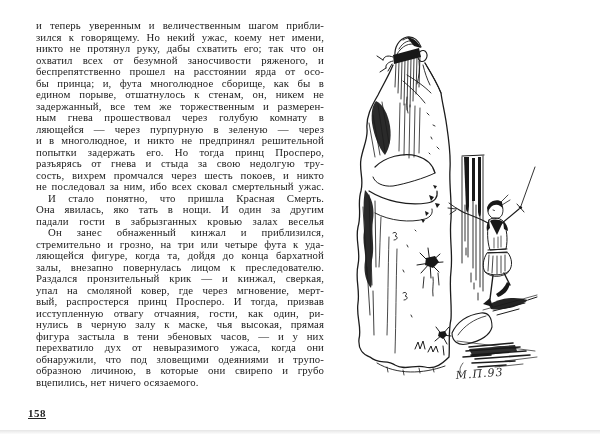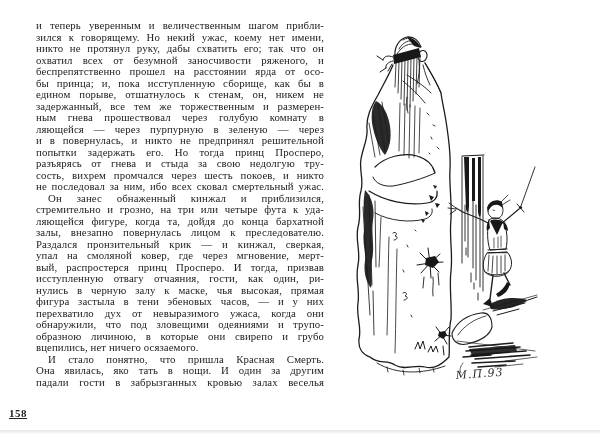--- a/index.html
+++ b/index.html
@@ -18,21 +18,21 @@
   }
   .para{margin:0;padding:0;}
   .tline{
     text-align:justify;
     text-align-last:justify;
     height:11.5px;overflow:hidden;white-space:normal;
   }
   .tline.noj{text-align-last:left;}
   .tline.ind{text-indent:12px;}
   .page-number{
-    position:absolute;left:9px;top:407px;
+    position:absolute;left:28px;top:407px;
     font-size:11px;font-weight:700;color:#222;
     letter-spacing:0.5px;
     text-decoration:underline;
   }
   .illustration{
     position:absolute;left:345px;top:5px;width:250px;height:400px;
   }
   .scan-edge{
     position:absolute;left:0;top:430px;width:600px;height:4px;
     background:linear-gradient(to bottom, rgba(0,0,0,0.10), rgba(0,0,0,0.01));
@@ -46,52 +46,52 @@
 
 <div class="page">
 
   <div class="text-column">
       <div class="para">
         <div class="tline">и теперь уверенным и величественным шагом прибли-</div>
         <div class="tline">зился к говорящему. Но некий ужас, коему нет имени,</div>
         <div class="tline">никто не протянул руку, дабы схватить его; так что он</div>
         <div class="tline">охватил всех от безумной заносчивости ряженого, и</div>
         <div class="tline">беспрепятственно прошел на расстоянии ярда от осо-</div>
-        <div class="tline">бы принца; и, пока исступленную сборище, как бы в</div>
+        <div class="tline">бы принца; и, фута многолюдное сборище, как бы в</div>
         <div class="tline">едином порыве, отшатнулось к стенам, он, никем не</div>
         <div class="tline">задержанный, все тем же торжественным и размерен-</div>
         <div class="tline">ным гнева прошествовал через голубую комнату в</div>
         <div class="tline">ляющейся — через пурпурную в зеленую — через</div>
-        <div class="tline">и в повернулась, и никто не предпринял решительной</div>
+        <div class="tline">и в многолюдное, и никто не предпринял решительной</div>
         <div class="tline">попытки задержать его. Но тогда принц Просперо,</div>
         <div class="tline">разъярясь от гнева и стыда за свою недолгую тру-</div>
         <div class="tline">сость, вихрем промчался через шесть покоев, и никто</div>
         <div class="tline">не последовал за ним, ибо всех сковал смертельный ужас.</div>
+      </div>
+      <div class="para">
+        <div class="tline ind">И стало понятно, что пришла Красная Смерть.</div>
+        <div class="tline">Она явилась, яко тать в нощи. И один за другим</div>
+        <div class="tline">падали гости в забрызганных кровью залах веселья</div>
       </div>
       <div class="para">
         <div class="tline ind">Он занес обнаженный кинжал и приблизился,</div>
         <div class="tline">стремительно и грозно, на три или четыре фута к уда-</div>
         <div class="tline">ляющейся фигуре, когда та, дойдя до конца бархатной</div>
         <div class="tline">залы, внезапно повернулась лицом к преследователю.</div>
         <div class="tline">Раздался пронзительный крик — и кинжал, сверкая,</div>
         <div class="tline">упал на смоляной ковер, где через мгновение, мерт-</div>
         <div class="tline">вый, распростерся принц Просперо. И тогда, призвав</div>
         <div class="tline">исступленную отвагу отчаяния, гости, как один, ри-</div>
         <div class="tline">нулись в черную залу к маске, чья высокая, прямая</div>
         <div class="tline">фигура застыла в тени эбеновых часов, — и у них</div>
         <div class="tline">перехватило дух от невыразимого ужаса, когда они</div>
         <div class="tline">обнаружили, что под зловещими одеяниями и трупо-</div>
         <div class="tline">образною личиною, в которые они свирепо и грубо</div>
         <div class="tline noj">вцепились, нет ничего осязаемого.</div>
       </div>
-      <div class="para">
-        <div class="tline ind">И стало понятно, что пришла Красная Смерть.</div>
-        <div class="tline">Она явилась, яко тать в нощи. И один за другим</div>
-        <div class="tline">падали гости в забрызганных кровью залах веселья</div>
-      </div>
     </div>
 
   <div class="page-number">158</div>
 
   <div class="illustration">
     <svg width="250" height="400" viewBox="0 0 250 400">
 
       <g>
 
         <path class="stroke" stroke-width="1.2" d="M50,52 C49,42 54,34 62,32 C69,31 74,36 76,42"></path>

